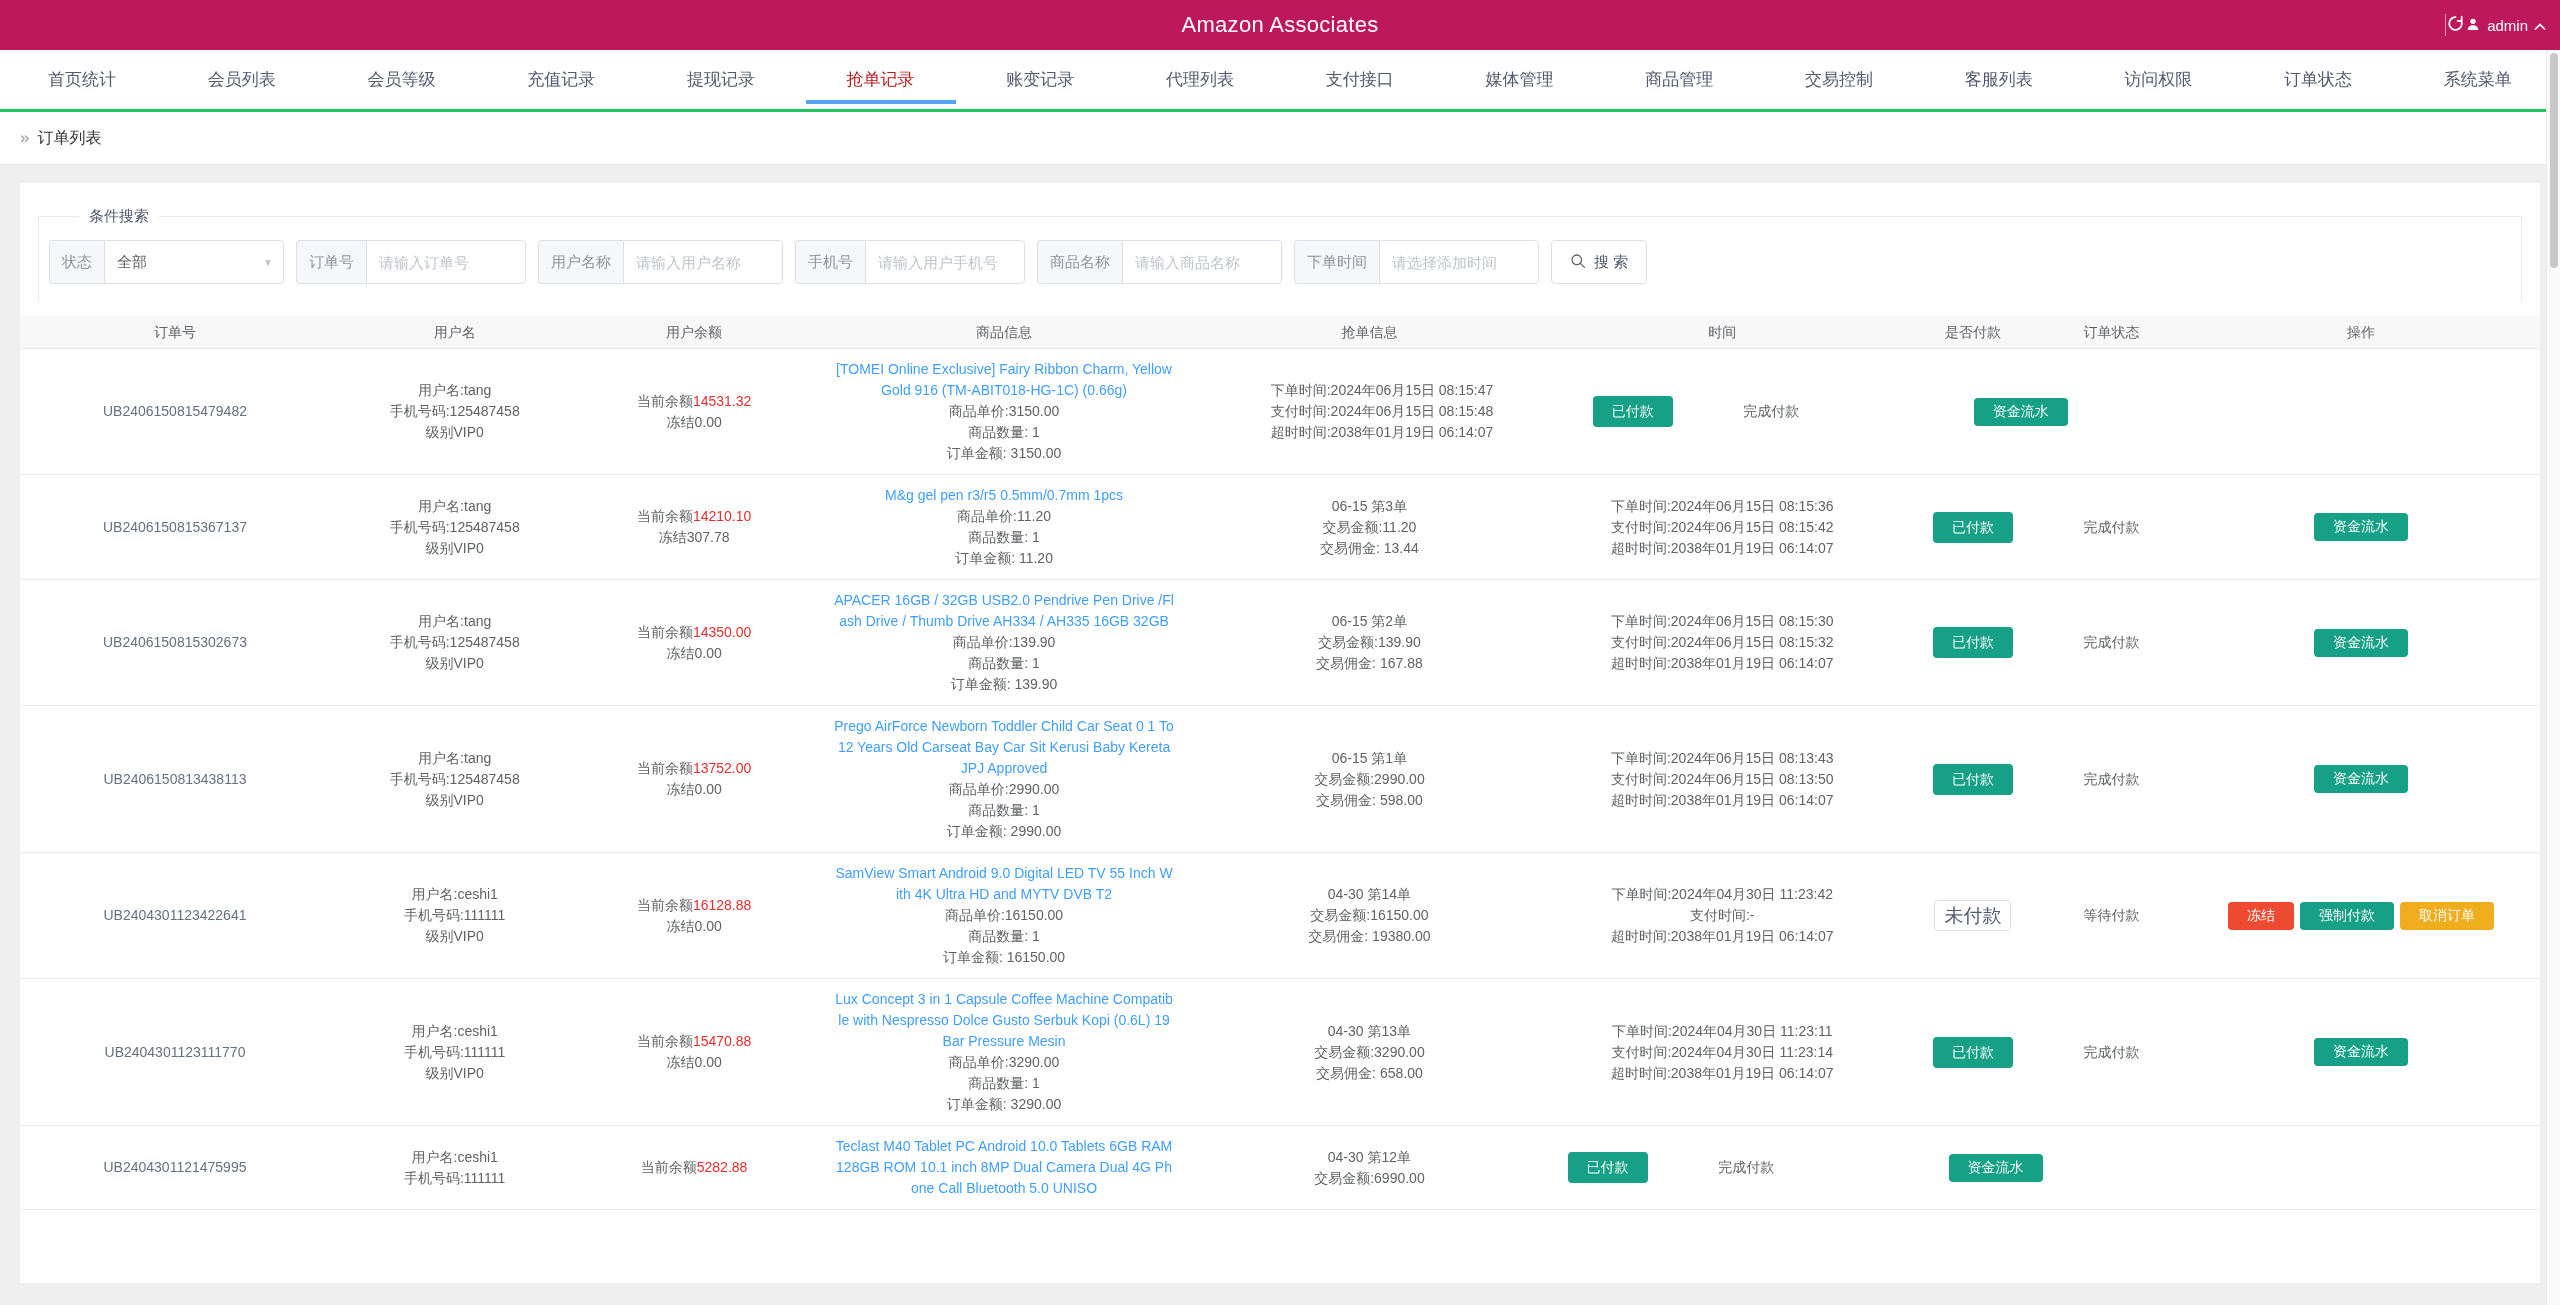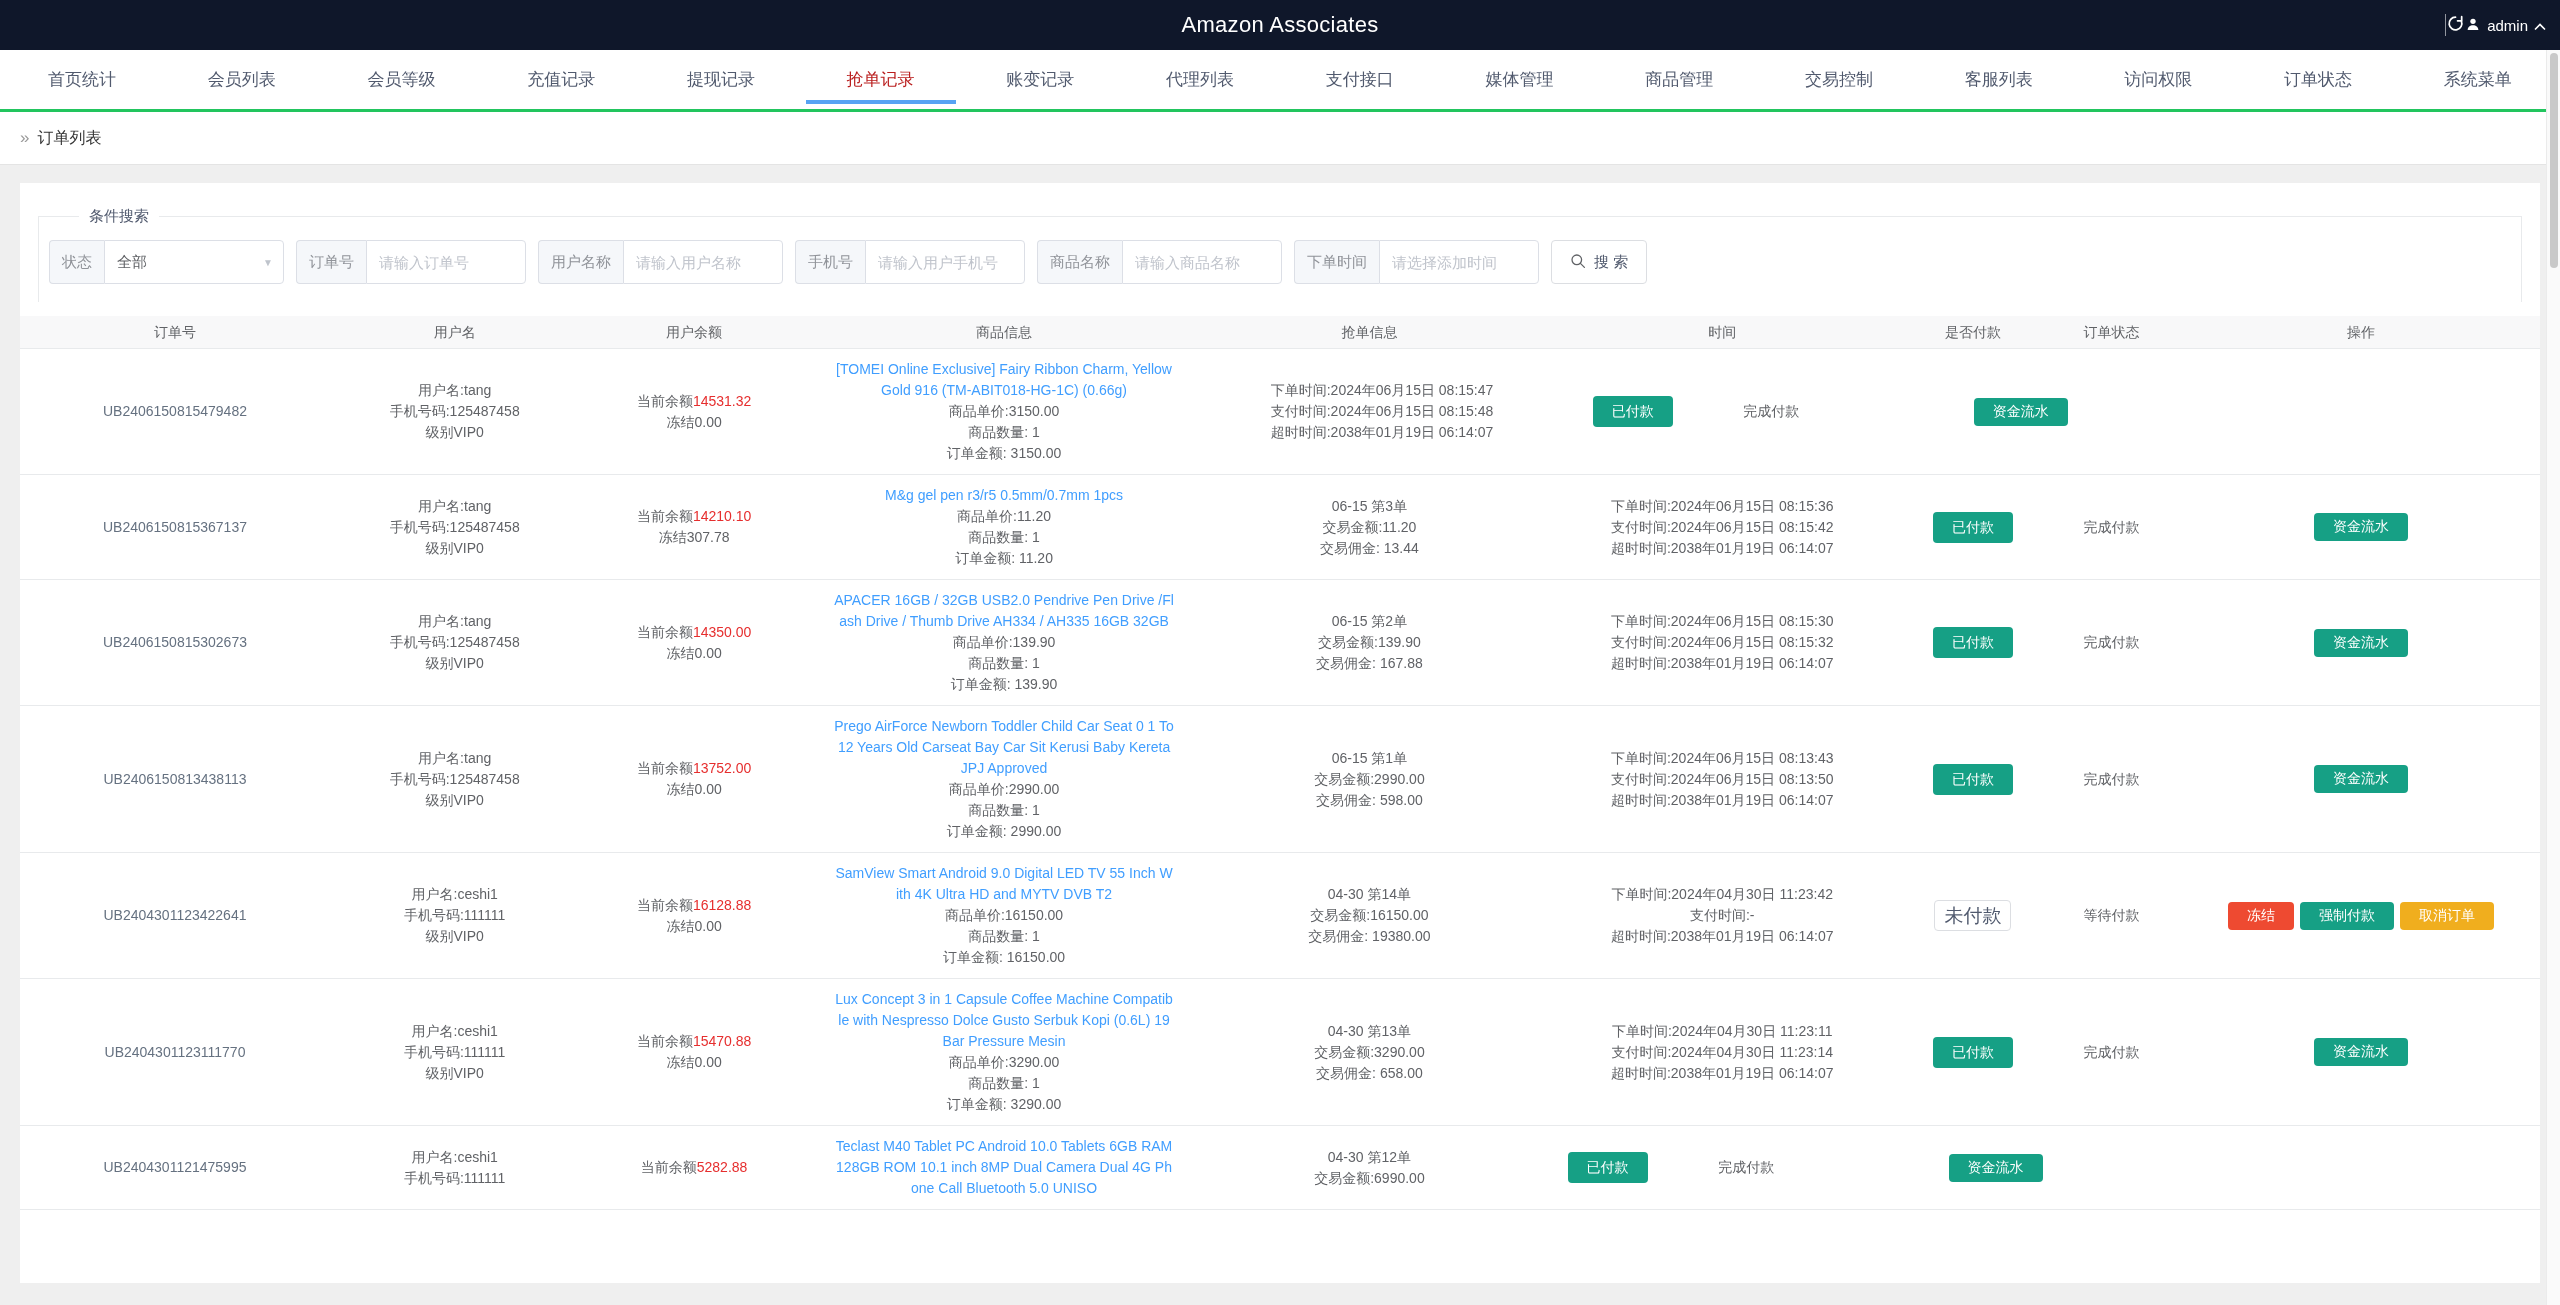--- a/index.html
+++ b/index.html
@@ -1,19 +1,19 @@
 <!DOCTYPE html>
 <html><head>
 <meta charset="utf-8">
 <style>
   * { box-sizing: border-box; margin: 0; padding: 0; }
   html,body { width:2560px; height:1305px; overflow:hidden; background:#efefef;
     font-family:"Liberation Sans","DejaVu Sans",sans-serif; }
   
-  .topbar { position:relative; height:50px; background:#0f172a; display:flex;
+  .topbar { position:relative; height:50px; background:#be185d; display:flex;
     align-items:center; justify-content:center; }
   .topbar-title { color:#fff; font-size:22px; letter-spacing:.3px; }
   .topbar-right { position:absolute; right:14px; top:0; height:50px; display:flex;
     align-items:center; }
   .tb-divider { width:1px; height:22px; background:rgba(255,255,255,.55); }
   .tb-btn { background:none; border:none; cursor:pointer; display:flex; align-items:center; }
   .tb-user { display:flex; align-items:center; gap:6px; color:#fff; font-size:15px; cursor:pointer; }
   
   .navbar { height:62px; background:#fff; border-bottom:3px solid #22c55e;
     display:flex; justify-content:space-between; align-items:stretch; padding:0 42px; }

